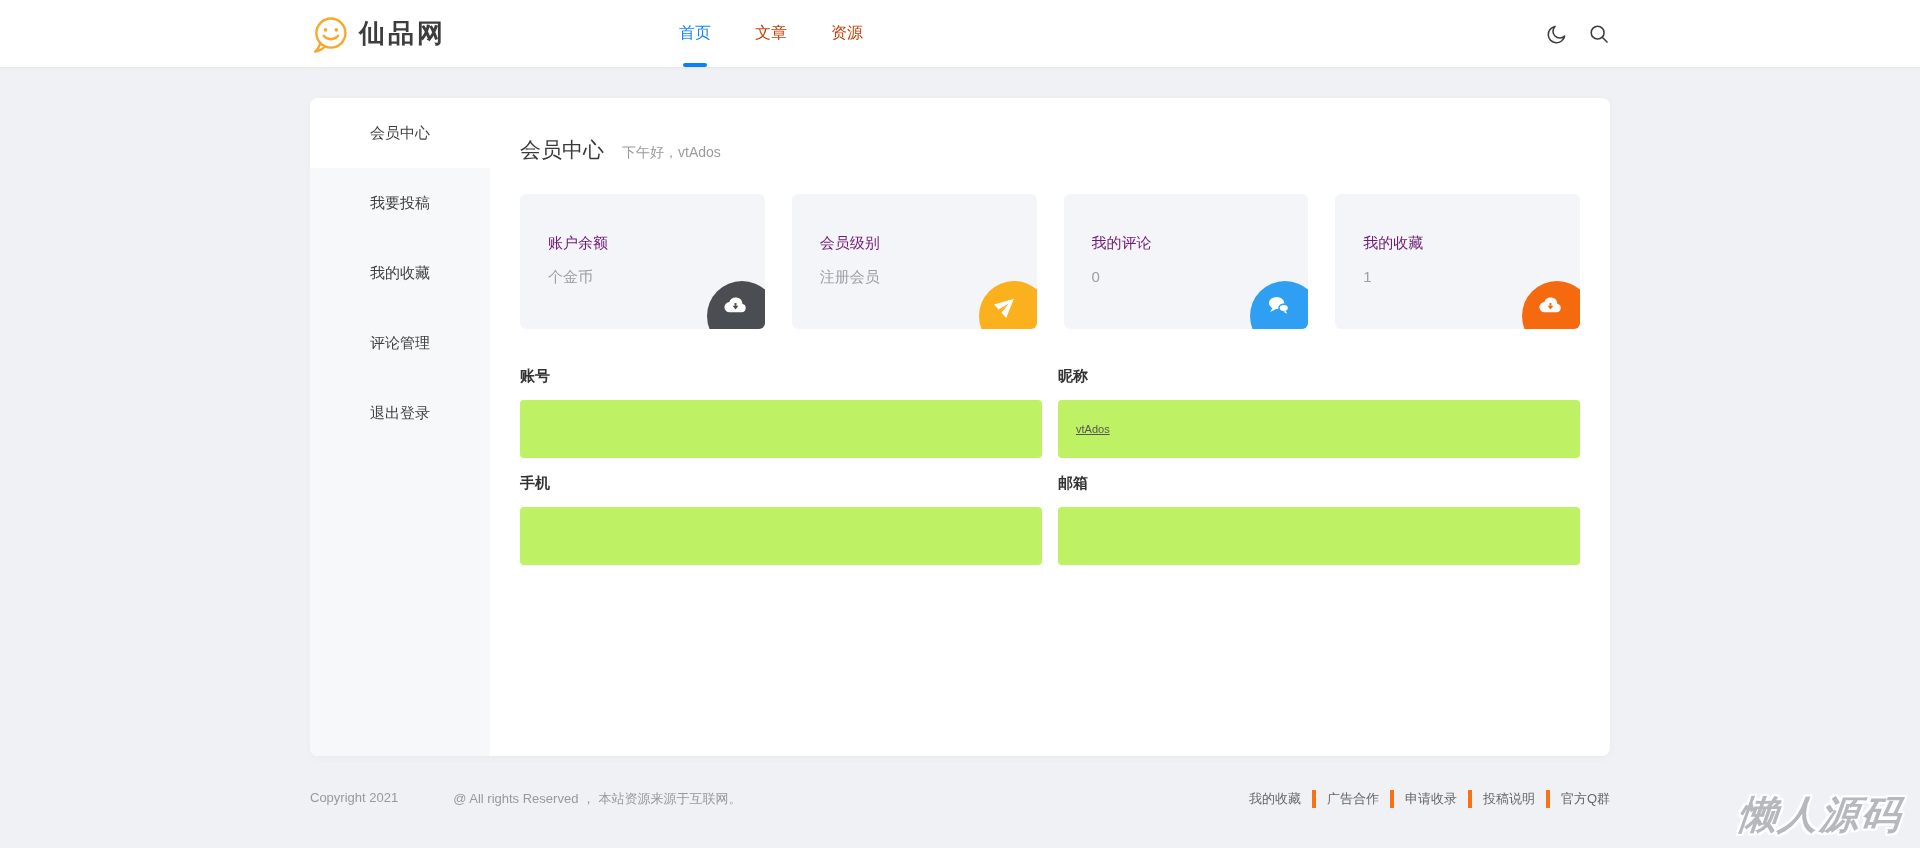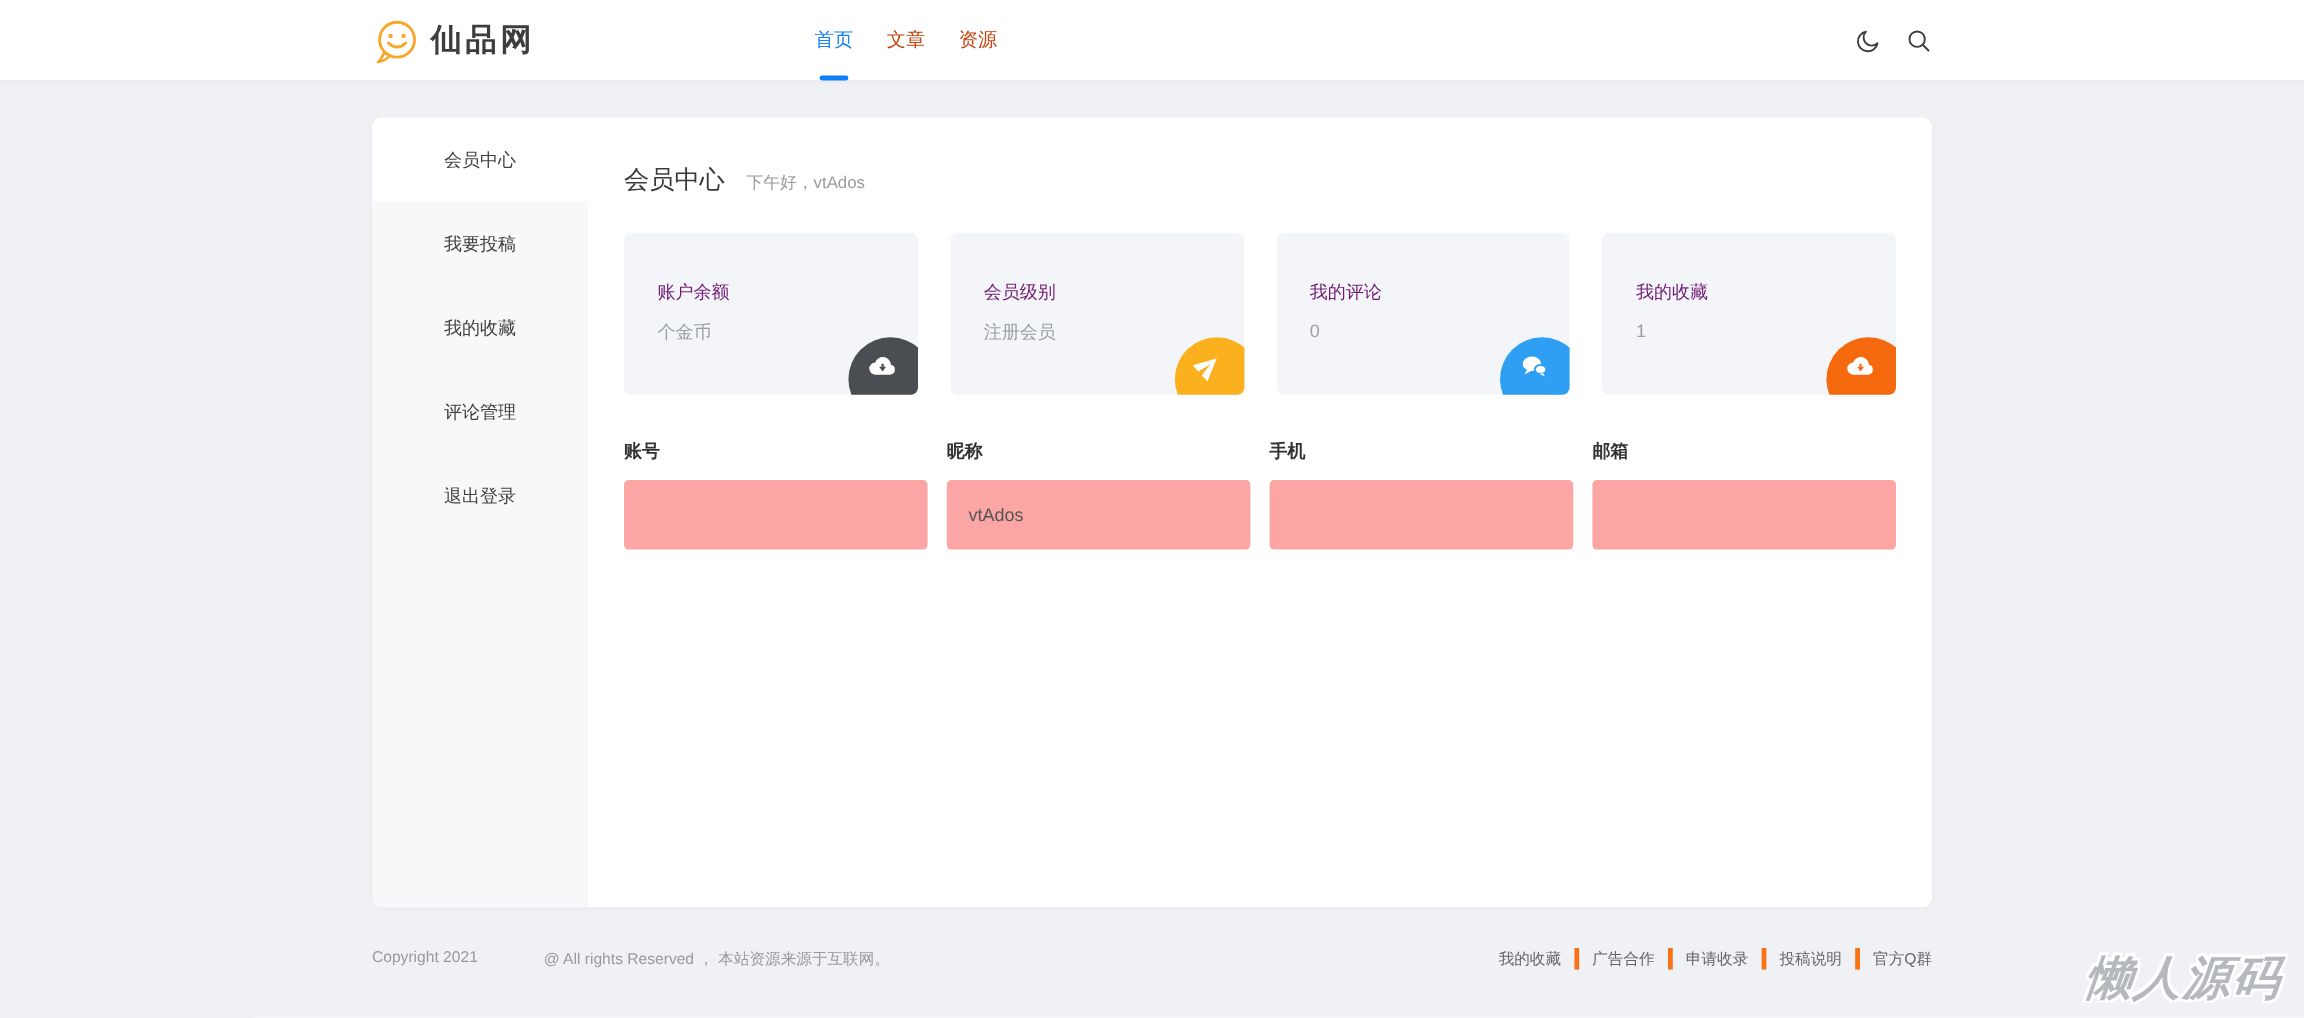--- a/index.html
+++ b/index.html
@@ -4,21 +4,21 @@
 <style>
   * { margin:0; padding:0; box-sizing:border-box; }
   html,body { width:1920px; height:848px; overflow:hidden; }
   body { background:#eff1f5; font-family:"Liberation Sans","DejaVu Sans",sans-serif; color:#333; }
 
   
   .header { height:67px; background:#fff; box-shadow:0 1px 3px rgba(0,0,0,0.05); position:relative; z-index:5;text-align:right; }
   .header-inner { width:1300px; height:100%; margin:0 auto; display:flex; align-items:center; }
   .logo { display:flex; align-items:center; gap:9px; cursor:pointer; }
   .logo-text { font-size:26px; font-weight:bold; color:#3d3d3d; letter-spacing:3px; }
-  .nav { display:flex; gap:28px; margin-left:233px; height:100%;font-family:Liberation Serif, serif; }
+  .nav { display:flex; gap:44px; margin-left:233px; height:100%;font-family:Liberation Serif, serif; }
   .nav-item { position:relative; display:flex; align-items:center; height:100%; font-size:16px; color:#c2410c; cursor:pointer; }
   .nav-item.active { color:#1682fa; }
   .nav-underline { position:absolute; left:50%; transform:translateX(-50%); bottom:0; width:24px; height:4px; border-radius:2px; background:#0d7ef9; }
   .header-icons { margin-left:auto; display:flex; align-items:center; gap:20px; }
   .hicon { width:22px; height:22px; cursor:pointer; display:flex; align-items:center; justify-content:center; }
 
   
   .main-card { width:1300px; min-height:658px; margin:31px auto 0; background:#fff; border-radius:8px;
                box-shadow:0 2px 8px rgba(0,0,0,0.03); display:flex; overflow:hidden; }
   .sidebar { width:180px; background:#f7f8fa; flex-shrink:0; }
@@ -33,24 +33,24 @@
 
   
   .stat-grid { display:grid; grid-template-columns:repeat(4,1fr); gap:27px; margin-bottom:38px; }
   .stat-card { background:#f3f5f9; border-radius:6px; height:135px; padding:40px 28px 0; position:relative; overflow:hidden; }
   .stat-title { font-size:15px; font-weight:normal; color:#701a75; }
   .stat-sub { margin-top:15px; font-size:15px; color:#9aa0a6; }
   .stat-circle { position:absolute; right:-12px; bottom:-22px; width:70px; height:70px; border-radius:50%;
                  display:flex; align-items:flex-start; justify-content:flex-start; padding:11px 0 0 15px; }
 
   
-  .form-grid { display:grid; grid-template-columns:1fr 1fr 1fr 1fr; column-gap:22px; row-gap:20px;gap:16px; }
+  .form-grid { display:grid; grid-template-columns:1fr 1fr; column-gap:22px; row-gap:20px;gap:16px; }
   .form-field label { display:block; font-size:15px; font-weight:bold; color:#333; margin-bottom:14px; }
-  .form-input { width:100%; height:58px; background:#fca5a5; border:none; outline:none; border-radius:4px;
-                padding:0 18px; font-size:15px; color:#555; font-family:inherit; }
+  .form-input { width:100%; height:58px; background:#bef264; border:none; outline:none; border-radius:4px;
+                padding:0 18px; font-size:11px; color:#555; font-family:inherit;text-decoration:underline; }
 
   
   .footer { width:1300px; margin:0 auto; padding-top:34px; display:flex; justify-content:space-between;
             font-size:13px; color:#999; }
   .footer-left { display:flex; gap:55px; }
   .footer-links { display:flex; color:#666; }
   .flink { padding:0 11px; cursor:pointer; }
   .flink:not(:first-child) { border-left:4px solid #f97316; }
   .flink:last-child { padding-right:0; }
 

